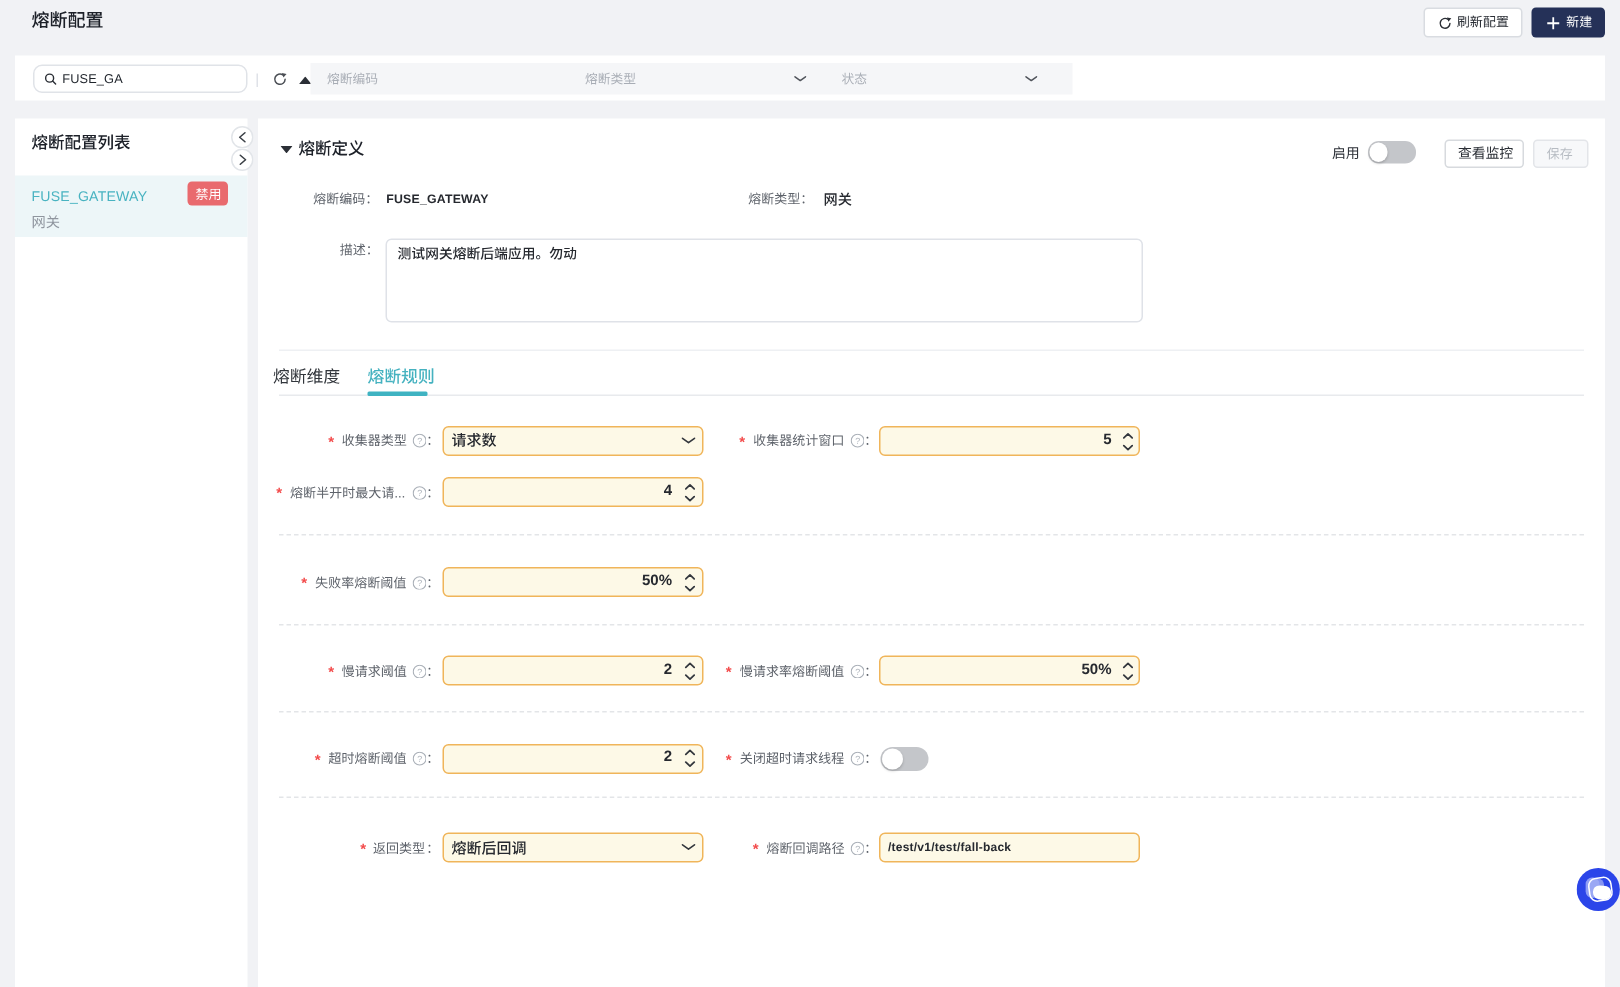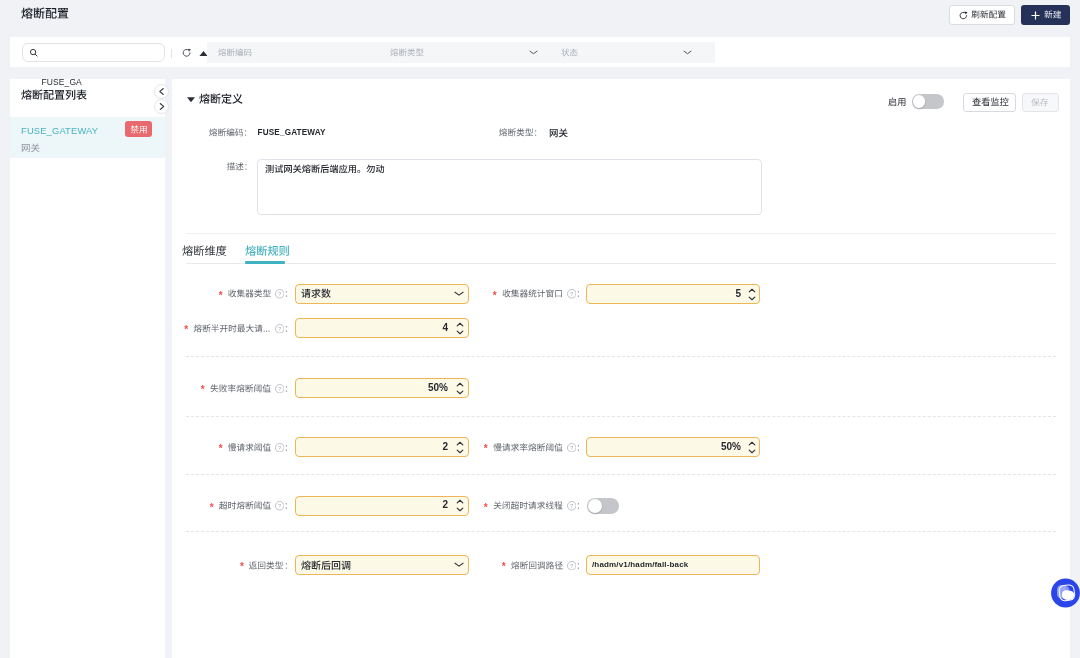--- a/index.html
+++ b/index.html
@@ -19,21 +19,21 @@
     <path d="M4.5 0.5 V8.5 M0.5 4.5 H8.5" stroke="#fff" stroke-width="1.2"></path>
   </svg>
 <svg style="position:absolute;left:1044.0px;top:10.3px;overflow:visible" width="18" height="10" viewBox="0 -7.74 18 10.12">
     <path d="M3.2 -1.9C3.4 -1.4 3.7 -0.8 3.9 -0.4L4.4 -0.7C4.2 -1.1 3.9 -1.7 3.6 -2.1ZM1.2 -2.1C1.0 -1.5 0.7 -1.0 0.4 -0.6C0.5 -0.5 0.7 -0.4 0.8 -0.3C1.2 -0.7 1.5 -1.3 1.7 -1.9ZM4.9 -6.5V-3.5C4.9 -2.3 4.8 -0.8 4.0 0.2C4.2 0.3 4.5 0.5 4.6 0.6C5.4 -0.5 5.5 -2.3 5.5 -3.5V-3.8H6.8V0.7H7.5V-3.8H8.4V-4.4H5.5V-6.1C6.4 -6.2 7.4 -6.5 8.2 -6.7L7.6 -7.2C7.0 -7.0 5.9 -6.7 4.9 -6.5ZM1.9 -7.3C2.0 -7.0 2.2 -6.7 2.3 -6.5H0.5V-5.9H4.4V-6.5H3.0C2.8 -6.8 2.6 -7.1 2.5 -7.4ZM3.3 -5.9C3.2 -5.5 3.0 -4.9 2.8 -4.5H0.4V-3.9H2.2V-3.0H0.4V-2.4H2.2V-0.2C2.2 -0.1 2.2 -0.0 2.1 -0.0C2.0 -0.0 1.7 -0.0 1.4 -0.0C1.5 0.1 1.6 0.4 1.6 0.5C2.1 0.5 2.3 0.5 2.6 0.4C2.8 0.3 2.8 0.2 2.8 -0.1V-2.4H4.5V-3.0H2.8V-3.9H4.6V-4.5H3.4C3.6 -4.8 3.8 -5.3 3.9 -5.7ZM1.1 -5.7C1.3 -5.3 1.4 -4.8 1.5 -4.5L2.0 -4.6C2.0 -5.0 1.8 -5.5 1.6 -5.9Z M12.3 -6.6V-6.1H13.9V-5.5H11.7V-4.9H13.9V-4.3H12.2V-3.7H13.9V-3.0H12.1V-2.5H13.9V-1.8H11.8V-1.3H13.9V-0.4H14.5V-1.3H17.0V-1.8H14.5V-2.5H16.7V-3.0H14.5V-3.7H16.5V-4.9H17.1V-5.5H16.5V-6.6H14.5V-7.4H13.9V-6.6ZM14.5 -4.9H15.9V-4.3H14.5ZM14.5 -5.5V-6.1H15.9V-5.5ZM9.7 -3.5C9.7 -3.6 9.9 -3.7 10.0 -3.7H11.1C11.0 -3.0 10.8 -2.3 10.6 -1.7C10.3 -2.1 10.1 -2.5 10.0 -3.0L9.5 -2.8C9.7 -2.1 10.0 -1.6 10.3 -1.1C10.0 -0.5 9.6 -0.1 9.1 0.3C9.3 0.4 9.5 0.6 9.6 0.7C10.0 0.4 10.4 -0.1 10.7 -0.6C11.6 0.3 12.9 0.5 14.5 0.5H17.0C17.0 0.3 17.2 0.0 17.3 -0.1C16.8 -0.1 14.9 -0.1 14.6 -0.1C13.1 -0.1 11.9 -0.3 11.0 -1.2C11.4 -2.0 11.6 -3.0 11.7 -4.3L11.4 -4.3L11.2 -4.3H10.5C10.9 -5.0 11.4 -5.8 11.8 -6.7L11.4 -6.9L11.1 -6.8H9.4V-6.3H10.9C10.5 -5.5 10.1 -4.8 9.9 -4.5C9.8 -4.3 9.5 -4.0 9.4 -4.0C9.5 -3.9 9.6 -3.6 9.7 -3.5Z" fill="#ffffff"></path>
   </svg>
 <div style="position:absolute;left:22px;top:42.5px;width:143px;height:19px;background:#fff;border:1px solid #e0e3e8;border-radius:6px;"></div>
 <svg style="position:absolute;left:28.5px;top:47.5px" width="9.5" height="9.5" viewBox="0 0 20 20">
     <circle cx="8.6" cy="8.6" r="5.6" fill="none" stroke="#2b2f36" stroke-width="2"></circle>
     <path d="M12.8 12.8 L17 17" stroke="#2b2f36" stroke-width="2" stroke-linecap="round"></path>
   </svg>
-<div style="position:absolute;top:47.9px;font:400 8.5px 'Liberation Sans',sans-serif;color:#1f242b;white-space:pre;line-height:8.5px;letter-spacing:0.1px;left:41.5px;margin-top:30px;">FUSE_GA</div>
+<div style="position:absolute;top:47.9px;font:400 8.5px 'Liberation Sans',sans-serif;color:#1f242b;white-space:pre;line-height:8.5px;letter-spacing:0.1px;left:41.5px;">FUSE_GA</div>
 <div style="position:absolute;left:170.5px;top:48.5px;width:1px;height:9.5px;background:#dfe2e8;"></div>
 <svg style="position:absolute;left:182px;top:47.5px" width="9.5" height="9.5" viewBox="0 0 24 24">
     <path d="M16.6 4.9 A8.7 8.7 0 1 0 20.4 12.2" fill="none" stroke="#4a4e54" stroke-width="2.5" stroke-linecap="round"></path>
     <path d="M15.0 1.6 L22.8 3.2 L17.6 9.4 Z" fill="#4a4e54"></path>
   </svg>
 <svg style="position:absolute;left:198.5px;top:50.5px" width="9" height="5.5" viewBox="0 0 9 5.5">
     <path d="M4.5 0 L9 5.5 L0 5.5 Z" fill="#2b2f36"></path>
   </svg>
 <div style="position:absolute;left:207px;top:41.5px;width:507.5px;height:21.5px;background:#f5f6f8;"></div>
 <svg style="position:absolute;left:218.0px;top:48.0px;overflow:visible" width="34" height="10" viewBox="0 -7.48 34 9.77">
@@ -268,21 +268,21 @@
   </svg>
 <svg style="position:absolute;left:566.55px;top:560.55px" width="9.5" height="9.5" viewBox="0 0 20 20">
     <circle cx="10" cy="10" r="9" fill="none" stroke="#aab0b8" stroke-width="1.6"></circle>
     <text x="10" y="14.2" font-family="Liberation Sans" font-size="12.5" fill="#aab0b8" text-anchor="middle">?</text>
   </svg>
 <svg style="position:absolute;left:509.8px;top:560.6px;overflow:visible" width="54" height="10" viewBox="0 -7.92 54 10.35">
     <path d="M6.5 -5.2C7.0 -4.7 7.6 -4.0 8.0 -3.6L8.4 -4.0C8.1 -4.4 7.5 -5.0 6.9 -5.5ZM4.9 -5.4C4.6 -4.9 4.0 -4.4 3.5 -4.0C3.6 -3.9 3.9 -3.7 4.0 -3.6C4.5 -4.0 5.1 -4.6 5.5 -5.2ZM0.8 -5.7C0.7 -5.0 0.6 -4.1 0.4 -3.5L0.8 -3.3C1.1 -4.0 1.2 -4.9 1.2 -5.7ZM5.8 -4.6C5.3 -3.6 4.3 -2.7 3.1 -2.1C3.2 -1.9 3.4 -1.7 3.5 -1.6C3.8 -1.7 4.0 -1.9 4.2 -2.0V0.7H4.8V0.4H7.2V0.7H7.9V-2.0C8.1 -1.9 8.2 -1.8 8.4 -1.7C8.5 -1.9 8.6 -2.2 8.7 -2.3C7.9 -2.7 6.9 -3.4 6.3 -4.1L6.5 -4.4ZM4.8 -0.2V-1.7H7.2V-0.2ZM5.4 -7.4C5.6 -7.2 5.7 -6.8 5.8 -6.6H3.5V-5.1H4.1V-6.0H7.8V-5.1H8.4V-6.6H6.5C6.4 -6.9 6.2 -7.3 6.0 -7.6ZM3.0 -6.0C2.8 -5.5 2.5 -4.7 2.3 -4.2L2.7 -4.0C2.9 -4.5 3.3 -5.2 3.5 -5.8ZM4.6 -2.3C5.1 -2.7 5.5 -3.1 5.9 -3.6C6.4 -3.1 6.9 -2.7 7.5 -2.3ZM1.7 -7.4V-4.4C1.7 -2.8 1.6 -1.1 0.3 0.2C0.4 0.4 0.7 0.6 0.8 0.7C1.5 -0.0 1.9 -0.9 2.1 -1.8C2.4 -1.3 2.9 -0.6 3.1 -0.3L3.5 -0.8C3.3 -1.1 2.5 -2.1 2.2 -2.5C2.3 -3.1 2.3 -3.8 2.3 -4.4V-7.4Z M13.2 -7.0C13.1 -6.5 12.8 -5.8 12.6 -5.3L13.0 -5.2C13.2 -5.6 13.5 -6.3 13.7 -6.8ZM10.7 -6.8C10.9 -6.3 11.1 -5.7 11.1 -5.2L11.6 -5.4C11.5 -5.8 11.4 -6.5 11.2 -6.9ZM11.9 -7.5V-4.9H10.6V-4.3H11.8C11.5 -3.5 10.9 -2.6 10.4 -2.1C10.5 -2.0 10.7 -1.8 10.7 -1.6C11.1 -2.0 11.6 -2.6 11.9 -3.3V-1.1H12.5V-3.5C12.8 -3.1 13.2 -2.5 13.3 -2.2L13.7 -2.7C13.5 -3.0 12.7 -3.9 12.5 -4.2V-4.3H13.8V-4.9H12.5V-7.5ZM9.8 -7.2V-0.2H13.5V-0.8H10.4V-7.2ZM14.1 -6.7V-3.8C14.1 -2.4 14.0 -0.9 13.4 0.4C13.6 0.5 13.8 0.6 13.9 0.8C14.6 -0.6 14.8 -2.2 14.8 -3.8V-3.9H16.1V0.7H16.7V-3.9H17.6V-4.5H14.8V-6.2C15.8 -6.4 16.9 -6.7 17.6 -7.1L17.1 -7.6C16.4 -7.2 15.2 -6.9 14.1 -6.7Z M21.4 -4.5H23.6V-2.4H21.4ZM20.7 -5.1V-1.8H24.2V-5.1ZM18.7 -7.2V0.7H19.4V0.2H25.6V0.7H26.3V-7.2ZM19.4 -0.4V-6.5H25.6V-0.4Z M27.9 -6.9C28.4 -6.5 29.0 -5.9 29.3 -5.5L29.8 -6.0C29.5 -6.4 28.9 -7.0 28.4 -7.4ZM27.4 -4.7V-4.1H28.7V-1.0C28.7 -0.5 28.3 -0.1 28.2 0.0C28.3 0.1 28.5 0.3 28.6 0.5C28.7 0.3 28.9 0.1 30.1 -0.8C30.0 -0.4 29.8 0.0 29.5 0.4C29.7 0.4 29.9 0.6 30.0 0.7C30.9 -0.5 31.1 -2.4 31.1 -3.8V-6.6H34.7V-0.1C34.7 0.0 34.7 0.1 34.5 0.1C34.4 0.1 34.0 0.1 33.5 0.1C33.6 0.2 33.7 0.5 33.7 0.7C34.4 0.7 34.7 0.7 35.0 0.6C35.2 0.5 35.3 0.3 35.3 -0.1V-7.2H30.4V-3.8C30.4 -2.9 30.4 -1.9 30.2 -1.0C30.1 -1.2 30.0 -1.3 30.0 -1.5L29.3 -1.0V-4.7ZM32.6 -6.3V-5.5H31.6V-5.0H32.6V-4.1H31.4V-3.6H34.4V-4.1H33.1V-5.0H34.1V-5.5H33.1V-6.3ZM31.6 -2.8V-0.3H32.1V-0.7H34.0V-2.8ZM32.1 -2.3H33.5V-1.2H32.1Z M37.4 -6.6H39.1V-5.0H37.4ZM36.3 -0.4 36.5 0.3C37.4 0.1 38.7 -0.3 39.9 -0.6L39.9 -1.2L38.7 -0.9V-2.5H39.6C39.8 -2.4 39.9 -2.2 40.0 -2.1C40.1 -2.1 40.3 -2.2 40.5 -2.3V0.7H41.1V0.4H43.4V0.7H44.0V-2.3L44.3 -2.2C44.4 -2.3 44.6 -2.6 44.8 -2.7C43.9 -3.0 43.3 -3.5 42.7 -4.1C43.3 -4.7 43.7 -5.5 44.0 -6.5L43.6 -6.7L43.5 -6.6H41.7C41.8 -6.9 41.9 -7.1 42.0 -7.4L41.4 -7.6C41.0 -6.5 40.4 -5.5 39.7 -4.8V-7.2H36.8V-4.4H38.1V-0.8L37.4 -0.6V-3.6H36.8V-0.5ZM41.1 -0.2V-2.0H43.4V-0.2ZM43.2 -6.0C42.9 -5.5 42.6 -5.0 42.3 -4.5C41.9 -5.0 41.6 -5.4 41.4 -5.9L41.4 -6.0ZM40.9 -2.5C41.4 -2.8 41.9 -3.2 42.3 -3.6C42.7 -3.2 43.1 -2.9 43.6 -2.5ZM41.9 -4.1C41.2 -3.5 40.5 -3.0 39.8 -2.7V-3.1H38.7V-4.4H39.7V-4.7C39.9 -4.6 40.1 -4.4 40.2 -4.3C40.5 -4.6 40.8 -4.9 41.0 -5.3C41.2 -4.9 41.5 -4.5 41.9 -4.1Z M47.3 -7.5C46.9 -6.9 46.1 -6.2 45.4 -5.7C45.6 -5.6 45.7 -5.3 45.8 -5.1C46.6 -5.7 47.4 -6.5 48.0 -7.3ZM48.5 -7.1V-6.5H51.9C51.0 -5.3 49.3 -4.3 47.8 -3.8C48.0 -3.7 48.1 -3.4 48.2 -3.2C49.1 -3.6 50.0 -4.0 50.8 -4.6C51.7 -4.2 52.7 -3.7 53.2 -3.3L53.6 -3.9C53.1 -4.2 52.2 -4.6 51.4 -5.0C52.0 -5.5 52.6 -6.1 53.0 -6.8L52.5 -7.1L52.4 -7.1ZM48.5 -3.0V-2.4H50.4V-0.2H47.9V0.5H53.6V-0.2H51.1V-2.4H53.1V-3.0ZM47.5 -5.6C47.0 -4.6 46.1 -3.7 45.3 -3.1C45.4 -2.9 45.6 -2.6 45.7 -2.5C46.0 -2.7 46.3 -3.0 46.6 -3.4V0.7H47.3V-4.2C47.6 -4.5 47.9 -4.9 48.1 -5.3Z" fill="#5d626a"></path>
   </svg>
 <div style="position:absolute;top:562.0px;font:700 10px 'Liberation Sans',sans-serif;color:#f34c4c;white-space:pre;line-height:10px;left:501.8px;">*</div>
 <div style="position:absolute;left:586px;top:555px;width:174px;height:20px;background:#fdf9e7;border:1px solid #f0b55a;border-radius:4px;box-sizing:border-box;"></div>
-<div style="position:absolute;top:561.3px;font:700 8px 'Liberation Sans',sans-serif;color:#26292f;white-space:pre;line-height:8px;letter-spacing:0.15px;left:592.0px;">/hadm/v1/hadm/fall-back</div>
+<div style="position:absolute;top:561.3px;font:700 8px 'Liberation Sans',sans-serif;color:#26292f;white-space:pre;line-height:8px;letter-spacing:0.15px;left:592.0px;">/test/v1/test/fall-back</div>
 <div style="position:absolute;left:186px;top:356px;width:870px;height:0px;border-top:1px dashed #e3e5e8;"></div>
 <div style="position:absolute;left:186px;top:415.5px;width:870px;height:0px;border-top:1px dashed #e3e5e8;"></div>
 <div style="position:absolute;left:186px;top:474px;width:870px;height:0px;border-top:1px dashed #e3e5e8;"></div>
 <div style="position:absolute;left:186px;top:531px;width:870px;height:0px;border-top:1px dashed #e3e5e8;"></div>
 <svg style="position:absolute;left:1051px;top:578px" width="29" height="30" viewBox="0 0 30 30">
 <circle cx="15" cy="15" r="14.9" fill="#2b45e9"></circle>
 <rect x="6.3" y="6.8" width="9.5" height="14" rx="4.4" fill="#cdd5fb" opacity="0.62"></rect>
 <rect x="9" y="7.4" width="10" height="13" rx="4.4" fill="#9fabf4" opacity="0.78"></rect>
 <g transform="rotate(-8 16 15)">
       <rect x="8.8" y="7.0" width="15.4" height="15.8" rx="5.2" fill="none" stroke="#fff" stroke-width="1.05"></rect>

